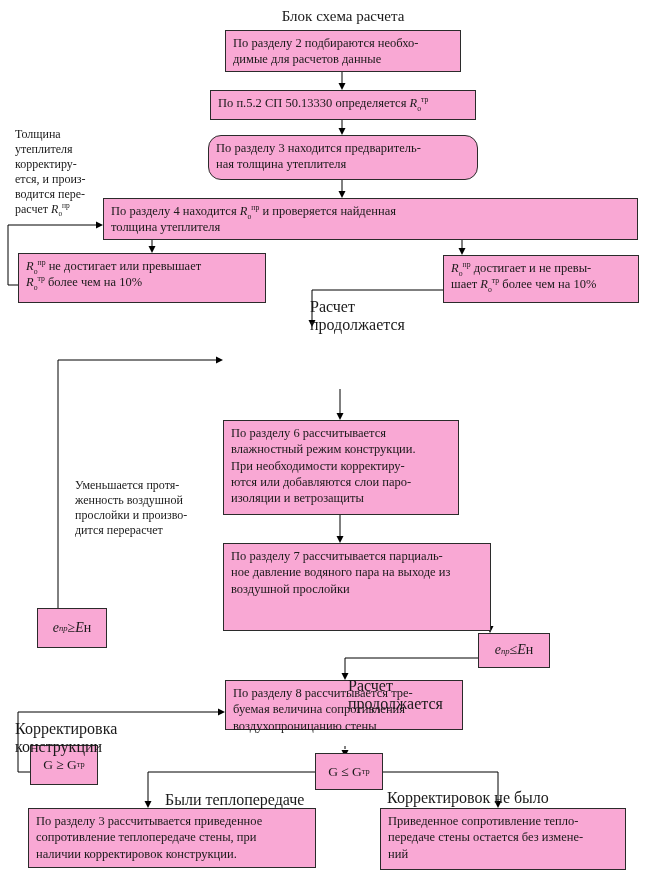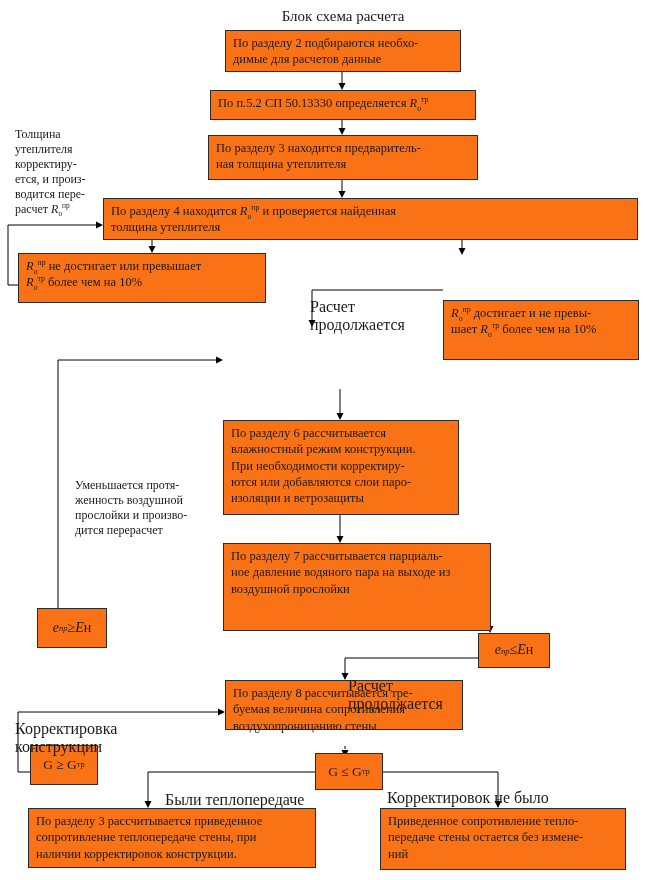--- a/index.html
+++ b/index.html
@@ -2,21 +2,21 @@
 <html><head>
 <meta charset="utf-8">
 <style>
   html,body{margin:0;padding:0;background:#ffffff;}
   #stage{
     position:relative;width:650px;height:880px;background:#ffffff;
     font-family:"Liberation Serif","DejaVu Serif",serif;color:#1a1a1a;overflow:hidden;
   }
   #wires{position:absolute;left:0;top:0;width:650px;height:880px;pointer-events:none;}
   .node{
-    position:absolute;border:1px solid #2b2b2b;background:#f97316;
+    position:absolute;border:1px solid #2b2b2b;background:#f9a8d4;
     font-size:12.5px;line-height:1.3;padding:4px 7px;white-space:pre-line;
     box-sizing:border-box;
   }
   .cond{display:flex;align-items:center;justify-content:center;
         font-size:14px;padding:2px;text-align:center;white-space:normal;}
   .lbl{position:absolute;font-size:16px;line-height:1.15;white-space:pre-line;margin-top:36px;}
   .ann{position:absolute;font-size:12px;line-height:1.25;white-space:pre-line;}
   .ttl{position:absolute;font-size:15px;text-align:center;}
   sup{font-size:0.62em;line-height:0;}
   sub{font-size:0.62em;line-height:0;}
@@ -65,30 +65,30 @@
     </g>
   </svg>
 
   <div class="ttl" style="left:225px;top:8px;width:236px;">Блок схема расчета</div>
 
   <div class="node" style="left:225px;top:30px;width:236px;height:42px;">По разделу 2 подбираются необхо-
 димые для расчетов данные</div>
 
   <div class="node" style="left:210px;top:90px;width:266px;height:30px;"><span>По п.5.2 СП 50.13330 определяется </span><span style="font-style: italic;">R</span><sub>о</sub><sup>тр</sup></div>
 
-  <div class="node" style="left:208px;top:135px;width:270px;height:45px;">По разделу 3 находится предваритель-
+  <div class="node" style="left:208px;top:135px;width:270px;height:45px;border-radius:13px;">По разделу 3 находится предваритель-
 ная толщина утеплителя</div>
 
   <div class="node" style="left:103px;top:198px;width:535px;height:42px;"><span>По разделу 4 находится </span><span style="font-style: italic;">R</span><sub>о</sub><sup>пр</sup><span> и проверяется найденная
 толщина утеплителя</span></div>
 
   <div class="node" style="left:18px;top:253px;width:248px;height:50px;"><span style="font-style: italic;">R</span><sub>о</sub><sup>пр</sup><span> не достигает или превышает
 </span><span style="font-style: italic;">R</span><sub>о</sub><sup>тр</sup><span>  более чем на 10%</span></div>
 
-  <div class="node" style="left:443px;top:255px;width:196px;height:60px;margin-top:45px;"><span style="font-style: italic;">R</span><sub>о</sub><sup>пр</sup><span> достигает и не превы-
+  <div class="node" style="left:443px;top:255px;width:196px;height:48px;"><span style="font-style: italic;">R</span><sub>о</sub><sup>пр</sup><span> достигает и не превы-
 шает </span><span style="font-style: italic;">R</span><sub>о</sub><sup>тр</sup><span>  более чем на 10%</span></div>
 
 
   <div class="node" style="left:223px;top:420px;width:236px;height:95px;">По разделу 6 рассчитывается
 влажностный режим конструкции.
 При необходимости корректиру-
 ются или добавляются слои паро-
 изоляции и ветрозащиты</div>
 
   <div class="node" style="left:223px;top:543px;width:268px;height:88px;">По разделу 7 рассчитывается парциаль-

